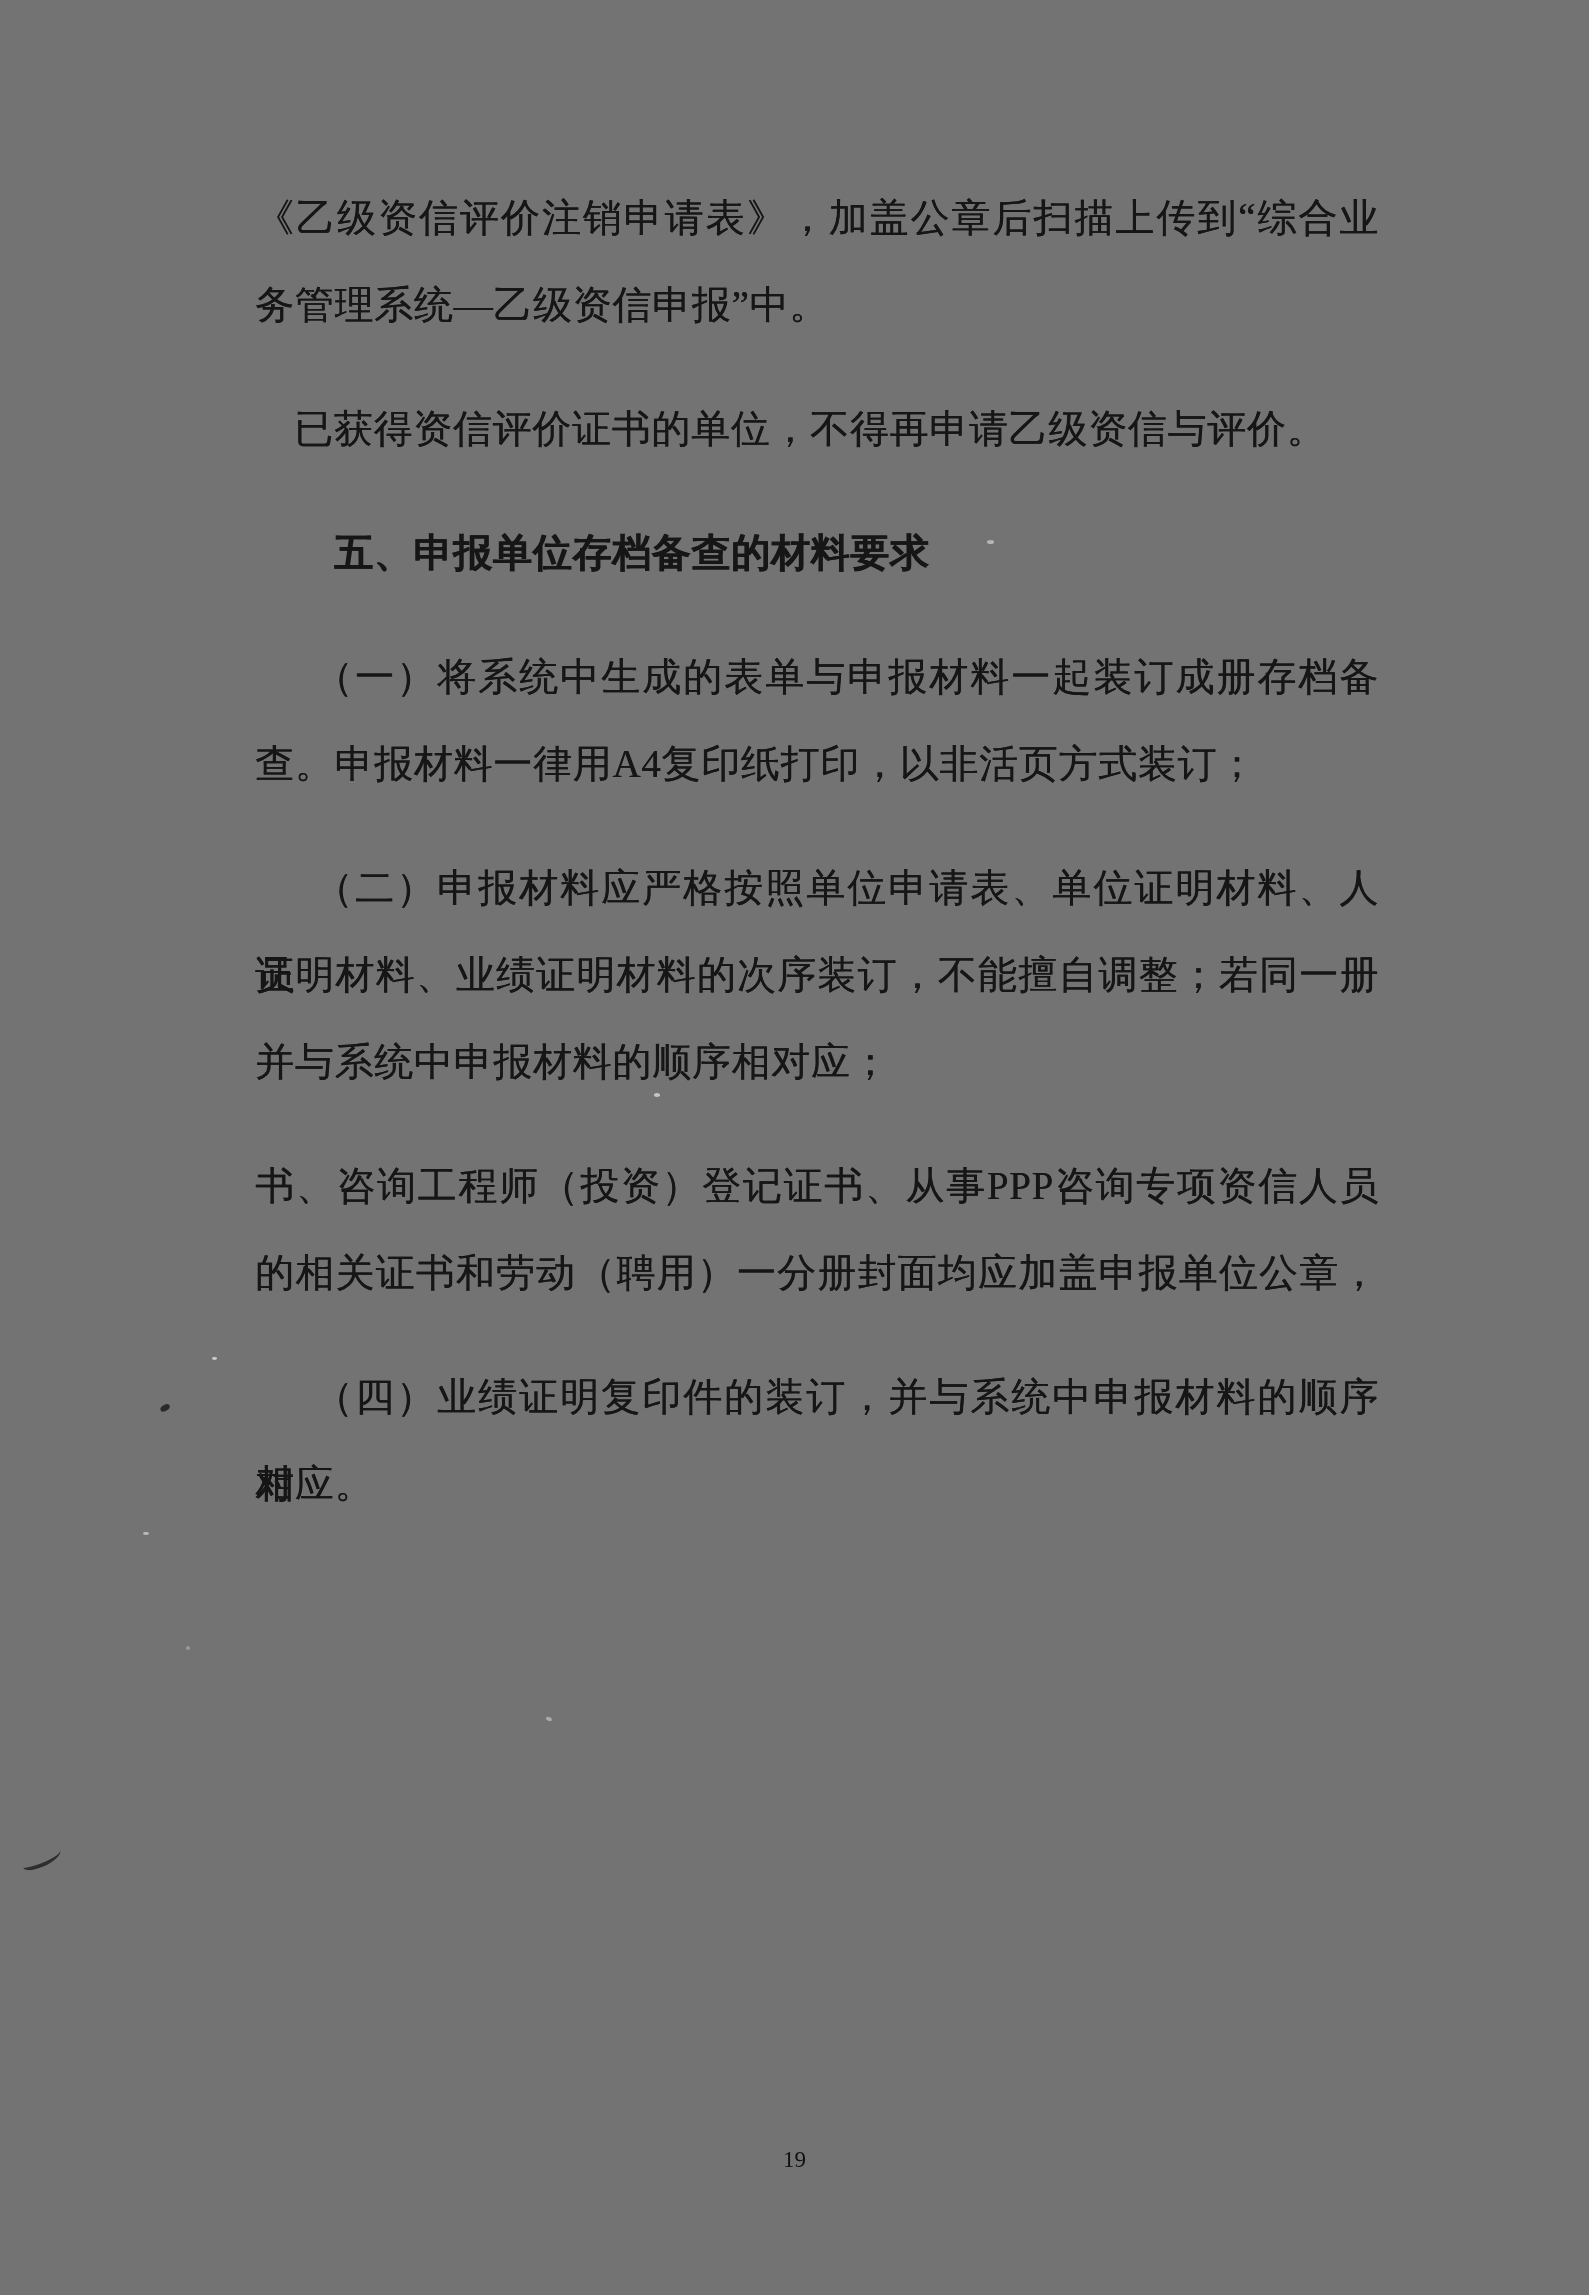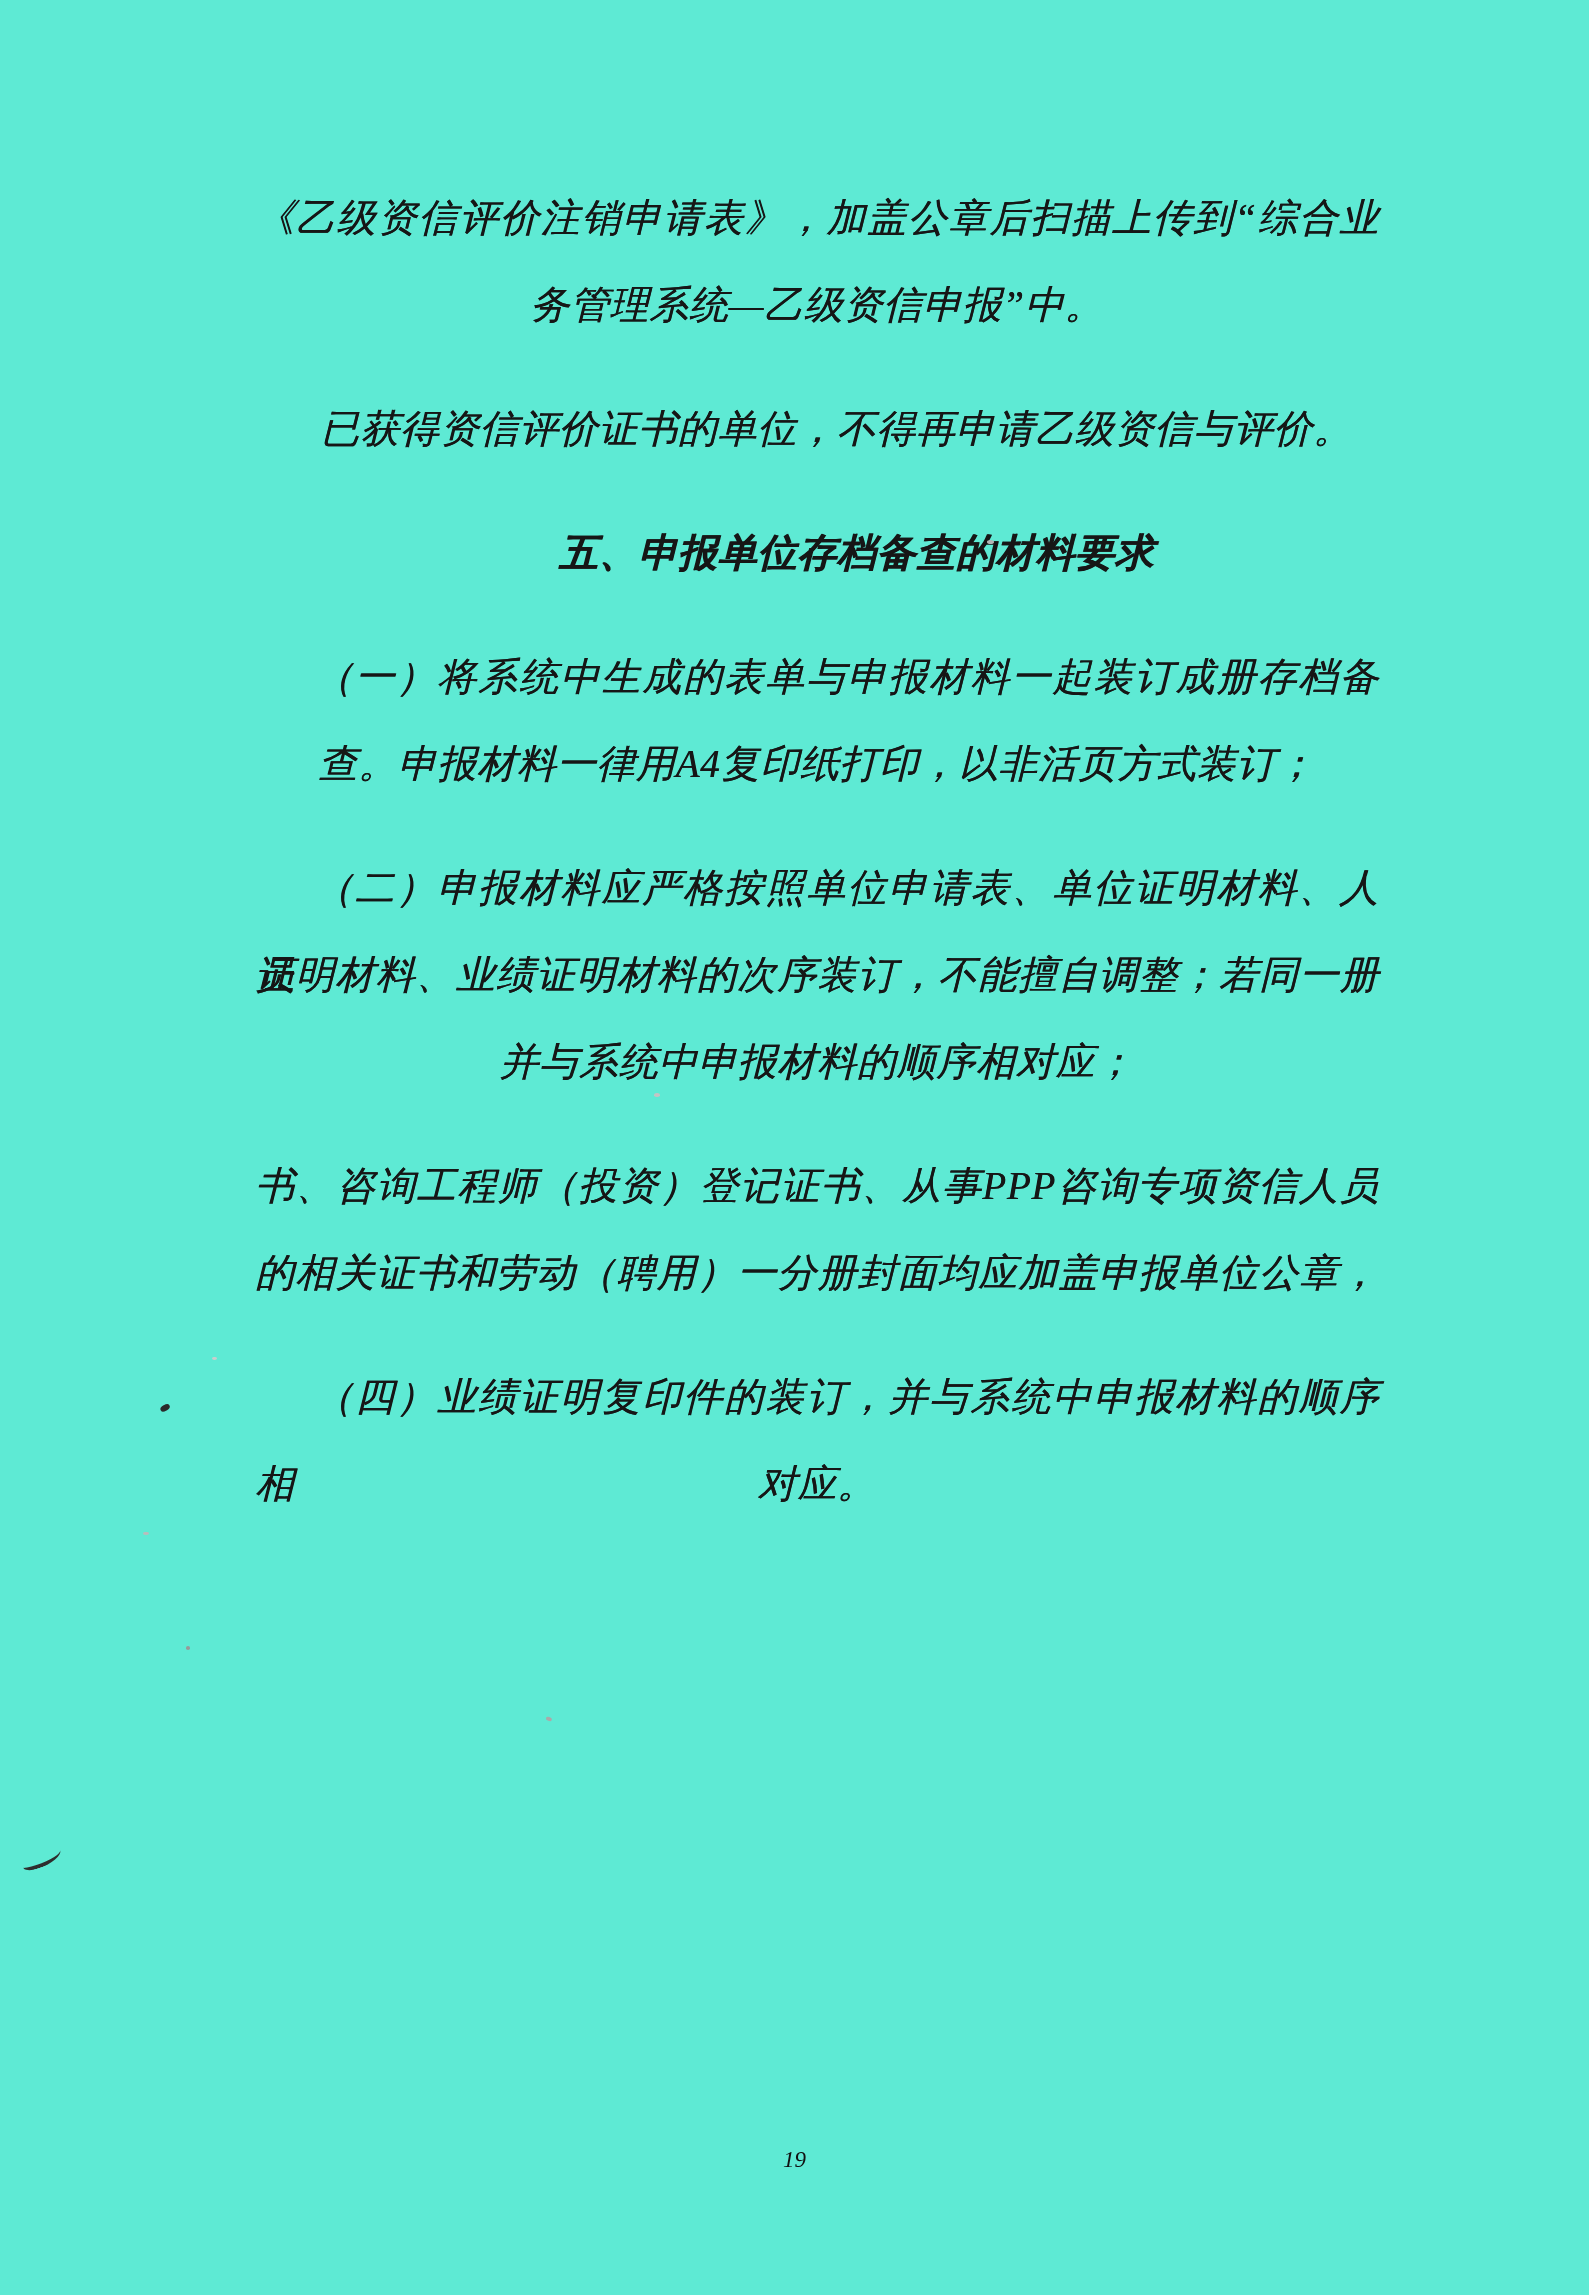--- a/index.html
+++ b/index.html
@@ -1,39 +1,38 @@
 <!DOCTYPE html>
 <html style="font-size:11.3px"><head>
 <meta charset="utf-8">
 <style>
   html, body { margin: 0; padding: 0; background: #ffffff; }
   .page {
     position: relative;
     width: 1589px;
     height: 2295px;
-    background: #5eead4;
+    background: #737373;
     overflow: hidden;
     font-family: "Liberation Serif", "DejaVu Serif", serif;
     color: #161616;
-    font-style: italic;
   }
   .text-block {
     position: absolute;
     left: 255px;
     top: 174px;
     width: 1124px;
   }
   .para { margin-top: 37px; }
   .para:first-child { margin-top: 0; }
   .line {
     height: 87px;
     line-height: 87px;
     font-size: 39px;
     letter-spacing: 0.7px;
-    text-align: center;
+    text-align: left;
     text-shadow: 0.4px 0.2px 0 currentColor;
     white-space: nowrap;
   }
   .just {
     white-space: normal;
     text-align: justify;
     text-align-last: justify;
     text-justify: inter-character;
   }
   .ind1  { text-indent: 39px; }

